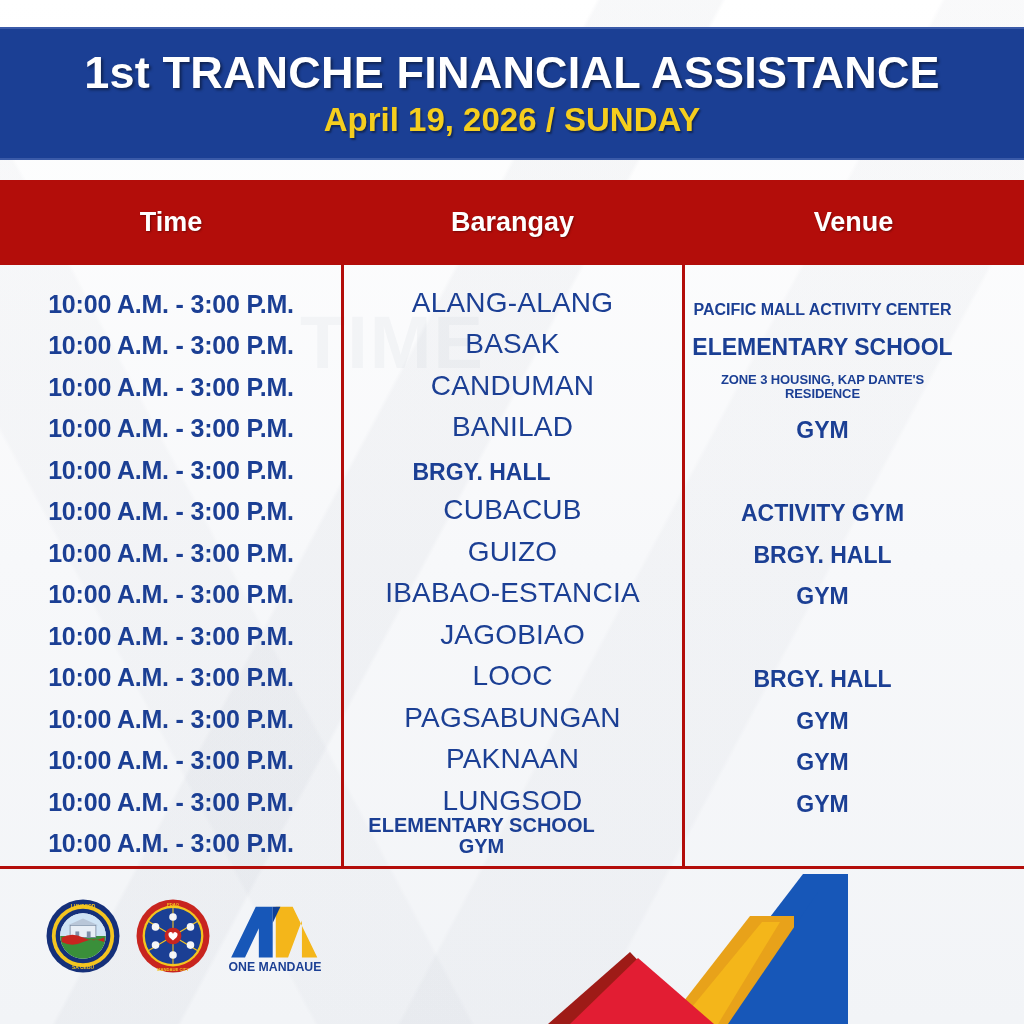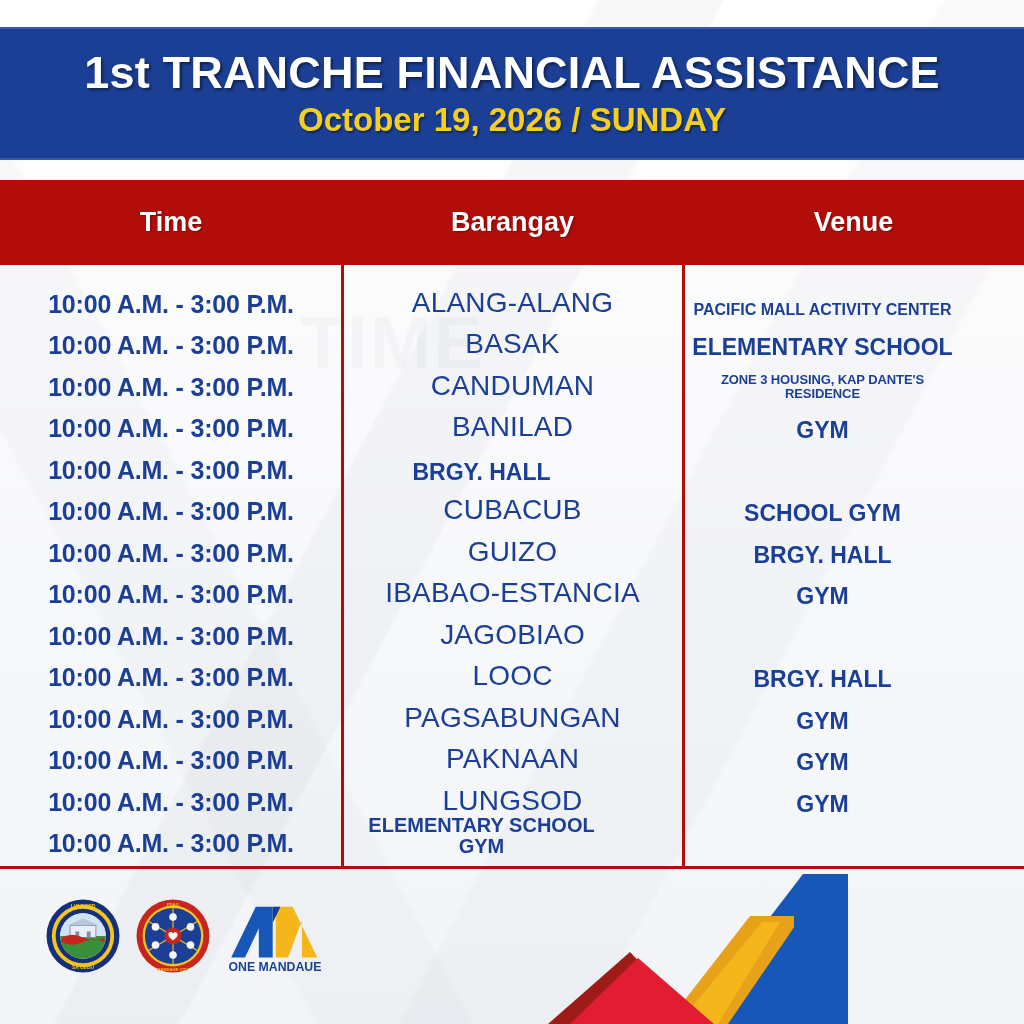--- a/index.html
+++ b/index.html
@@ -140,21 +140,21 @@
 </head>
 <body>
 
 <div id="poster">
 
   <div class="bg-texture"></div>
   <div class="ghost-word">TIME</div>
 
   <div class="banner">
     <div class="banner-title">1st TRANCHE FINANCIAL ASSISTANCE</div>
-    <div class="banner-sub">October 19, 2026 / SUNDAY</div>
+    <div class="banner-sub">April 19, 2026 / SUNDAY</div>
   </div>
 
   <div class="table-head">
     <div class="th col-time">Time</div>
     <div class="th col-brgy">Barangay</div>
     <div class="th col-venue">Venue</div>
   </div>
 
   <div class="table-body">
     <div class="vline v1"></div>
@@ -180,21 +180,21 @@
           <div class="cell cell-brgy">BANILAD</div>
           <div class="cell cell-venue vz-lg">GYM</div>
         </div>
         <div class="row">
           <div class="cell cell-time">10:00 A.M. - 3:00 P.M.</div>
           <div class="cell cell-venue vz-lg">BRGY. HALL</div>
         </div>
         <div class="row">
           <div class="cell cell-time">10:00 A.M. - 3:00 P.M.</div>
           <div class="cell cell-brgy">CUBACUB</div>
-          <div class="cell cell-venue vz-lg">SCHOOL GYM</div>
+          <div class="cell cell-venue vz-lg">ACTIVITY GYM</div>
         </div>
         <div class="row">
           <div class="cell cell-time">10:00 A.M. - 3:00 P.M.</div>
           <div class="cell cell-brgy">GUIZO</div>
           <div class="cell cell-venue vz-lg">BRGY. HALL</div>
         </div>
         <div class="row">
           <div class="cell cell-time">10:00 A.M. - 3:00 P.M.</div>
           <div class="cell cell-brgy">IBABAO-ESTANCIA</div>
           <div class="cell cell-venue vz-lg">GYM</div>

